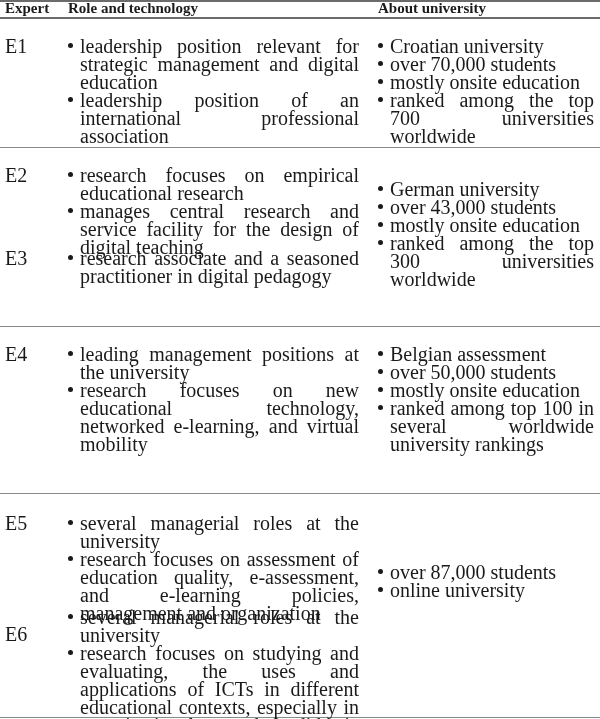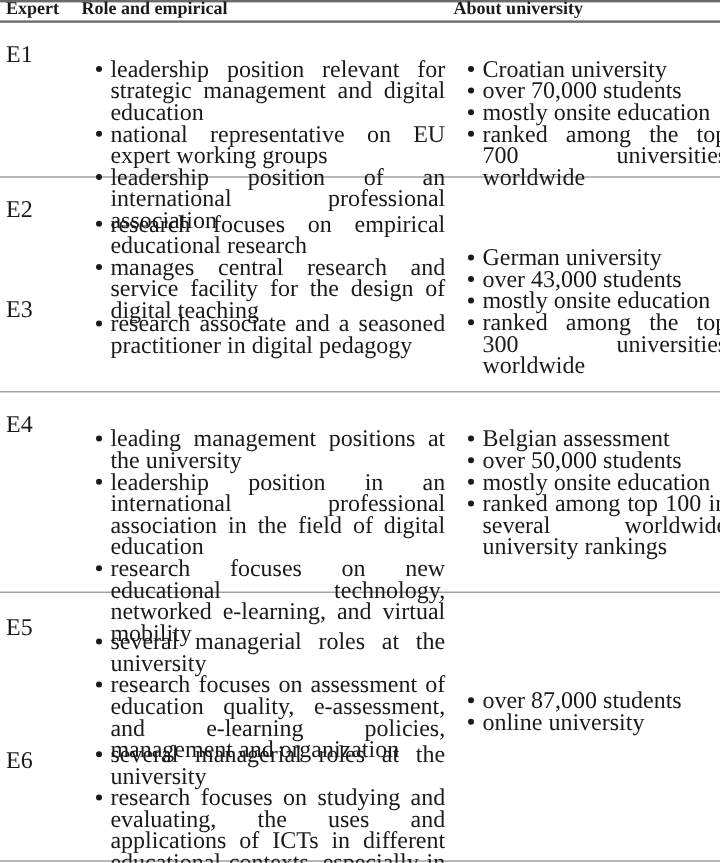--- a/index.html
+++ b/index.html
@@ -15,21 +15,21 @@
       position: absolute; top: 0; font-weight: bold;
       font-family: "Liberation Serif", "DejaVu Serif", serif;
       font-size: 15px; line-height: 17px; text-align: center;
     }
     .block {
       position: absolute;
       font-family: Liberation Serif, serif;
       font-size: 20px; line-height: 18px;
     }
     .expert { left: 5px; }
-    .list { margin: 12px; padding: 0; list-style: none; }
+    .list { margin: 0; padding: 0; list-style: none; }
     .list li { position: relative; padding-left: 12px; }
     .list li .bullet {
       position: absolute; left: 0; top: 6px; width: 5px; height: 5px;
       border-radius: 50%; background: #1a1a1a;
     }
     .role { left: 68px; width: 291px; }
     .role li { text-align: justify; text-align-last: left; }
     .about { left: 378px; width: 216px; }
     .about li { text-align: justify; text-align-last: left; }
   </style>
@@ -39,56 +39,54 @@
 <div>
 
   <div class="rule thick" style="top:0px"></div>
   <div class="rule thick" style="top:17px"></div>
   <div class="rule thin" style="top:147px"></div>
   <div class="rule thin" style="top:326px"></div>
   <div class="rule thin" style="top:493px"></div>
   <div class="rule thin" style="top:717px"></div>
 
   <div class="hdr" style="left:5px">Expert</div>
-  <div class="hdr" style="left:68px">Role and empirical</div>
+  <div class="hdr" style="left:68px">Role and technology</div>
   <div class="hdr" style="left:378px">About university</div>
 
   <div class="block expert" style="top:37px">E1</div>
   <ul class="block role list" style="top:37px">
     <li><span class="bullet"></span><span>leadership position relevant for strategic management and digital education</span></li>
-    <li><span class="bullet"></span><span>national representative on EU expert working groups</span></li>
     <li><span class="bullet"></span><span>leadership position of an international professional association</span></li>
   </ul>
   <ul class="block about list" style="top:37px">
     <li><span class="bullet"></span><span>Croatian university</span></li>
     <li><span class="bullet"></span><span>over 70,000 students</span></li>
     <li><span class="bullet"></span><span>mostly onsite education</span></li>
     <li><span class="bullet"></span><span>ranked among the top 700 universities worldwide</span></li>
   </ul>
 
   <div class="block expert" style="top:166px">E2</div>
   <ul class="block role list" style="top:166px">
     <li><span class="bullet"></span><span>research focuses on empirical educational research</span></li>
     <li><span class="bullet"></span><span>manages central research and service facility for the design of digital teaching</span></li>
   </ul>
   <div class="block expert" style="top:249px">E3</div>
   <ul class="block role list" style="top:249px">
     <li><span class="bullet"></span><span>research associate and a seasoned practitioner in digital pedagogy</span></li>
   </ul>
-  <ul class="block about list" style="top:194px">
+  <ul class="block about list" style="top:180px">
     <li><span class="bullet"></span><span>German university</span></li>
     <li><span class="bullet"></span><span>over 43,000 students</span></li>
     <li><span class="bullet"></span><span>mostly onsite education</span></li>
     <li><span class="bullet"></span><span>ranked among the top 300 universities worldwide</span></li>
   </ul>
 
   <div class="block expert" style="top:345px">E4</div>
   <ul class="block role list" style="top:345px">
     <li><span class="bullet"></span><span>leading management positions at the university</span></li>
-    <li><span class="bullet"></span><span>leadership position in an international professional association in the field of digital education</span></li>
     <li><span class="bullet"></span><span>research focuses on new educational technology, networked e-learning, and virtual mobility</span></li>
   </ul>
   <ul class="block about list" style="top:345px">
     <li><span class="bullet"></span><span>Belgian assessment</span></li>
     <li><span class="bullet"></span><span>over 50,000 students</span></li>
     <li><span class="bullet"></span><span>mostly onsite education</span></li>
     <li><span class="bullet"></span><span>ranked among top 100 in several worldwide university rankings</span></li>
   </ul>
 
   <div class="block expert" style="top:514px">E5</div>

